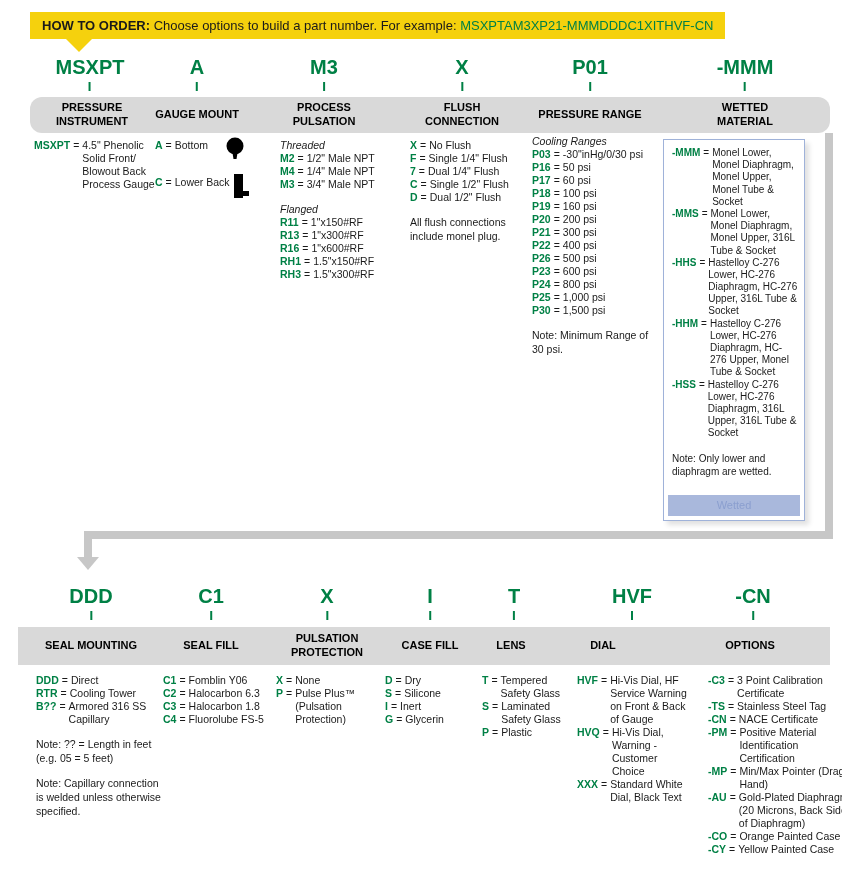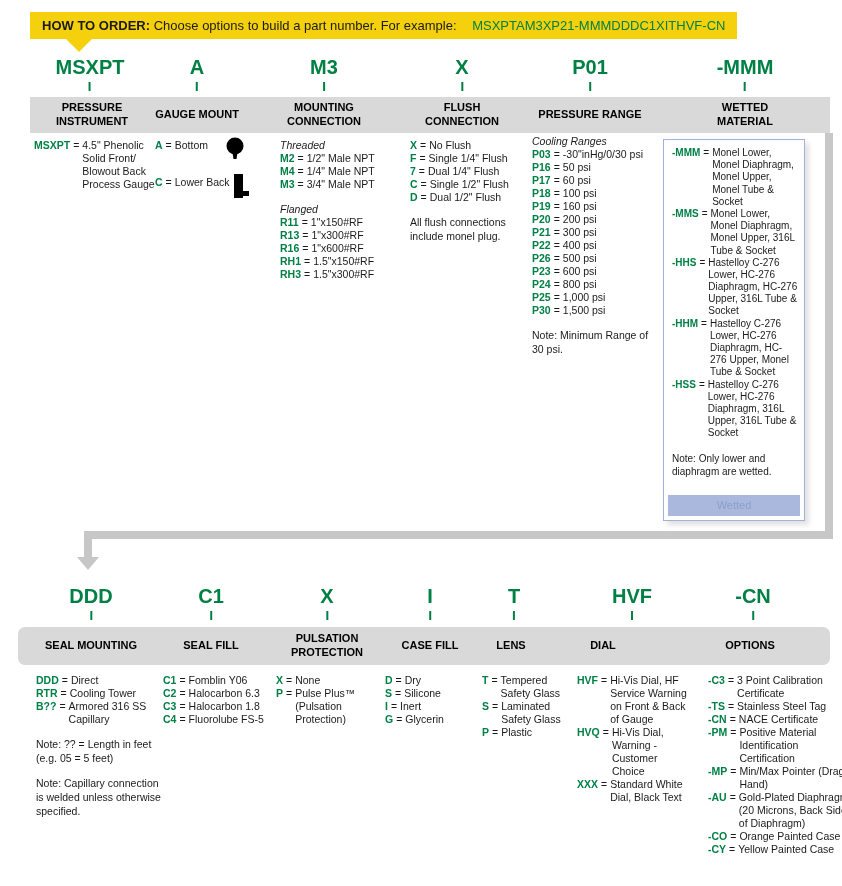--- a/index.html
+++ b/index.html
@@ -12,33 +12,33 @@
     --wetborder:#9FB2D9;
   }
   html,body{margin:0;padding:0;background:#fff;}
   body{font-family:"Liberation Sans", sans-serif; color:var(--ink);}
   #canvas{position:relative;width:842px;height:886px;background:#fff;overflow:hidden;}
 
   
   .banner{position:absolute;left:30px;top:12px;height:27px;line-height:27px;background:var(--yellow);
           padding:0 12px;font-size:13px;white-space:nowrap;}
   .banner b{font-weight:bold;}
-  .banner .example{color:var(--green);margin-left:12px;}
+  .banner .example{color:var(--green);}
   .banner-pointer{position:absolute;left:66px;top:39px;width:0;height:0;
           border-left:13px solid transparent;border-right:13px solid transparent;border-top:13px solid var(--yellow);}
 
   
   .pcode{position:absolute;transform:translateX(-50%);text-align:center;color:var(--green);
          font-weight:bold;font-size:20px;line-height:22px;white-space:nowrap;}
   .pcode .tick{display:block;width:2px;height:9px;background:var(--green);margin:4px auto 0;}
 
   
   .hbar{position:absolute;background:var(--bargray);}
-  #hbar1{left:30px;top:97px;width:800px;height:36px;}
-  #hbar2{left:18px;top:627px;width:812px;height:38px;border-radius:7px;}
+  #hbar1{left:30px;top:97px;width:800px;height:36px;border-radius:12px;}
+  #hbar2{left:18px;top:627px;width:812px;height:38px;}
   .hcell{position:absolute;top:50%;transform:translate(-50%,-50%);text-align:center;
          font-weight:bold;font-size:11px;line-height:1.25;color:#000;}
 
   
   .col{position:absolute;font-size:10.5px;line-height:1.24;}
   .lrow{display:flex;align-items:flex-start;}
   .lcode{color:var(--green);font-weight:bold;white-space:nowrap;}
   .leq{padding:0 3px;white-space:nowrap;}
   .ldesc{flex:1;min-width:0;}
   .lrow.heading{font-style:italic;}
@@ -100,21 +100,21 @@
     <div class="pcode" style="left:197px;top:56px"><span>A</span><i class="tick"></i></div>
     <div class="pcode" style="left:324px;top:56px"><span>M3</span><i class="tick"></i></div>
     <div class="pcode" style="left:462px;top:56px"><span>X</span><i class="tick"></i></div>
     <div class="pcode" style="left:590px;top:56px"><span>P01</span><i class="tick"></i></div>
     <div class="pcode" style="left:745px;top:56px"><span>-MMM</span><i class="tick"></i></div>
   </div>
 
   <div class="hbar" id="hbar1">
     <div class="hcell" style="left:62px;width:84px">PRESSURE INSTRUMENT</div>
     <div class="hcell" style="left:167px;width:110px">GAUGE MOUNT</div>
-    <div class="hcell" style="left:294px;width:90px">MOUNTING CONNECTION</div>
+    <div class="hcell" style="left:294px;width:90px">PROCESS PULSATION</div>
     <div class="hcell" style="left:432px;width:90px">FLUSH CONNECTION</div>
     <div class="hcell" style="left:560px;width:130px">PRESSURE RANGE</div>
     <div class="hcell" style="left:715px;width:80px">WETTED MATERIAL</div>
   </div>
 
   <div class="col" id="col-pi">
 
   <div class="lrow">
         <span class="lcode">MSXPT</span>
         <span class="leq">=</span>

